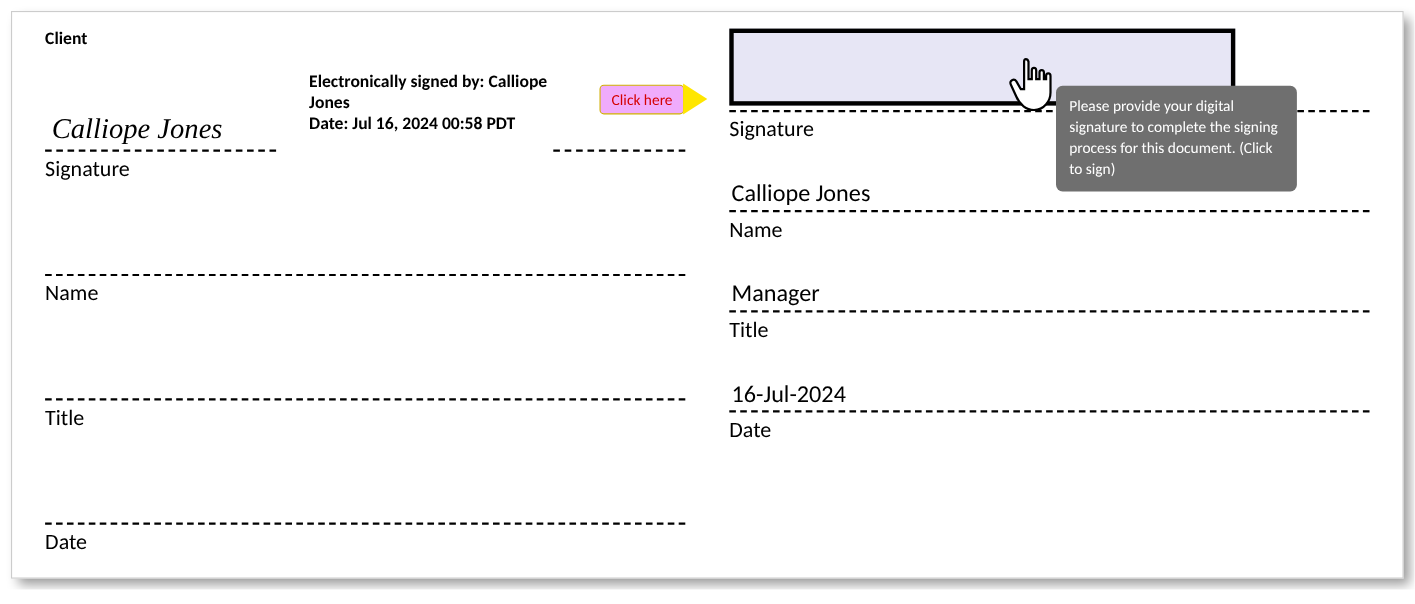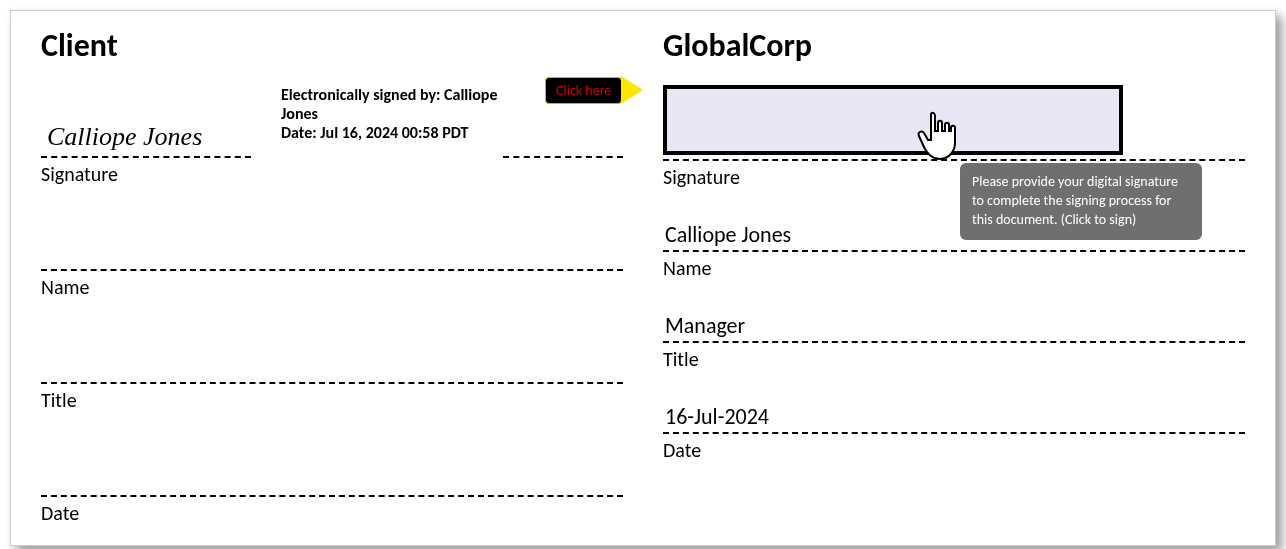--- a/index.html
+++ b/index.html
@@ -28,21 +28,21 @@
     }
     .columns {
       display: flex;
       gap: 40px;
     }
     .col {
       flex: 1;
       position: relative;
     }
     .party-title {
-      font-size: 32px;
+      font-size: 16px;
       font-weight: bold;
       margin-bottom: 20px;
     }
     .signature-row {
       display: flex;
       align-items: flex-end;
       min-height: 55px;
       position: relative;
     }
     .signature-line {
@@ -90,21 +90,21 @@
     
     .callout {
       position: absolute;
       left: -118px;
       top: 50px;
       display: flex;
       align-items: center;
       z-index: 5;
     }
     .callout-body {
-      background: #000000;
+      background: #f0abfc;
       border: 1px solid #d0b000;
       border-radius: 4px;
       padding: 4px 10px;
       font-size: 14px;
       color: #d40000;
     }
     .callout-arrow {
       width: 0;
       height: 0;
       border-top: 14px solid transparent;
@@ -127,28 +127,28 @@
     .cursor {
       position: absolute;
       left: 250px;
       top: 24px;
       pointer-events: none;
       z-index: 10;
     }
     .tooltip {
       position: absolute;
       left: 297px;
-      top: 78px;
+      top: 52px;
       background: #6f6f6f;
       color: #fff;
       border-radius: 6px;
       padding: 10px 12px;
       font-size: 14px;
       line-height: 1.35;
-      width: 242px;
+      width: 219px;
       z-index: 9;
     }
     .right-sig-line-wrap {
       display: flex;
     }
     .right-sig-line {
       border-bottom: 2px dashed #000;
       flex: 1;
     }
   </style>
@@ -190,21 +190,20 @@
       <div class="label">Date</div>
     </div>
 
     <div class="col right">
 
       <div class="callout">
         <div class="callout-body">Click here</div>
         <div class="callout-arrow"></div>
       </div>
 
-      <div class="party-title">GlobalCorp</div>
 
       <div style="position:relative;">
         <div class="sign-box"></div>
 
         <div class="cursor">
           <svg width="48" height="56" viewBox="0 0 48 56">
             <path d="M18 6 C18 3 21 3 22 6 L22 22 L25 22 L25 14 C25 11 29 11 29 14 L29 22 L32 22 L32 16 C32 13 36 13 36 16 L36 22 L38 22 L38 19 C38 16 42 16 42 19 L42 34 C42 42 36 50 27 50 C20 50 14 45 11 38 L6 27 C4 23 9 21 11 24 L15 31 L18 31 Z" fill="#fff" stroke="#000" stroke-width="2"></path>
           </svg>
         </div>
 

